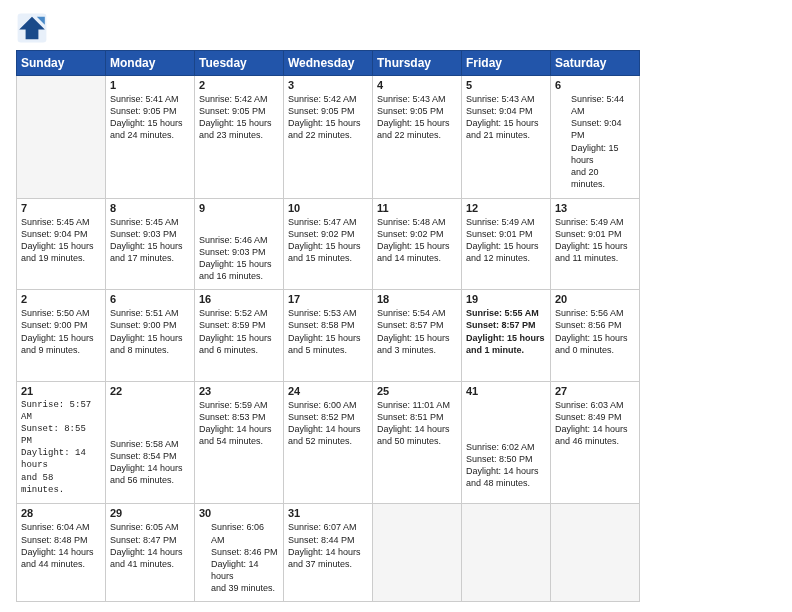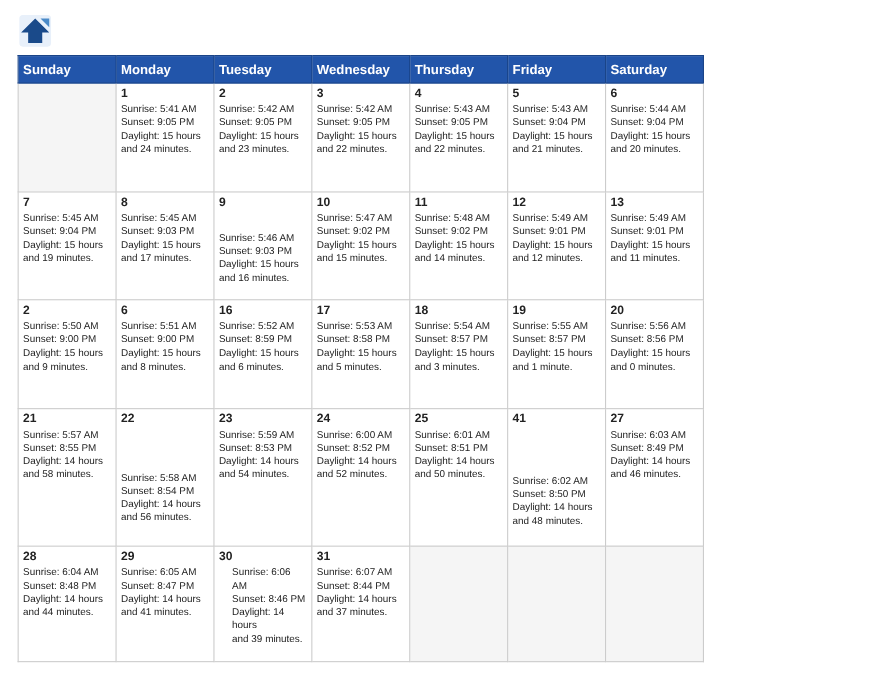--- a/index.html
+++ b/index.html
@@ -152,21 +152,21 @@
           </td>
           <td>
             <span class="day-num">5</span>
             <div class="cell-info" style="white-space: pre-line;">Sunrise: 5:43 AM
 Sunset: 9:04 PM
 Daylight: 15 hours
 and 21 minutes.</div>
           </td>
           <td>
             <span class="day-num">6</span>
-            <div class="cell-info" style="white-space: pre-line;">Sunrise: 5:44 AM
+            <div class="cell-info" style="white-space: pre-line; margin-left: 16px;">Sunrise: 5:44 AM
 Sunset: 9:04 PM
 Daylight: 15 hours
 and 20 minutes.</div>
           </td>
         </tr>
         <tr>
           <td>
             <span class="day-num">7</span>
             <div class="cell-info" style="white-space: pre-line;">Sunrise: 5:45 AM
 Sunset: 9:04 PM
@@ -247,37 +247,37 @@
           </td>
           <td>
             <span class="day-num">18</span>
             <div class="cell-info" style="white-space: pre-line;">Sunrise: 5:54 AM
 Sunset: 8:57 PM
 Daylight: 15 hours
 and 3 minutes.</div>
           </td>
           <td>
             <span class="day-num">19</span>
-            <div class="cell-info" style="white-space: pre-line;">Sunrise: 5:55 AM
+            <div class="cell-info" style="white-space: pre-line; font-weight: bold;">Sunrise: 5:55 AM
 Sunset: 8:57 PM
 Daylight: 15 hours
 and 1 minute.</div>
           </td>
           <td>
             <span class="day-num">20</span>
             <div class="cell-info" style="white-space: pre-line;">Sunrise: 5:56 AM
 Sunset: 8:56 PM
 Daylight: 15 hours
 and 0 minutes.</div>
           </td>
         </tr>
         <tr>
           <td>
             <span class="day-num">21</span>
-            <div class="cell-info" style="white-space: pre-line;">Sunrise: 5:57 AM
+            <div class="cell-info" style="white-space: pre-line; font-family: Liberation Mono, monospace;">Sunrise: 5:57 AM
 Sunset: 8:55 PM
 Daylight: 14 hours
 and 58 minutes.</div>
           </td>
           <td>
             <span class="day-num">22</span>
             <div class="cell-info" style="white-space: pre-line; margin-top: 41px;">Sunrise: 5:58 AM
 Sunset: 8:54 PM
 Daylight: 14 hours
 and 56 minutes.</div>
@@ -291,21 +291,21 @@
           </td>
           <td>
             <span class="day-num">24</span>
             <div class="cell-info" style="white-space: pre-line;">Sunrise: 6:00 AM
 Sunset: 8:52 PM
 Daylight: 14 hours
 and 52 minutes.</div>
           </td>
           <td>
             <span class="day-num">25</span>
-            <div class="cell-info" style="white-space: pre-line;">Sunrise: 6:01 AM
+            <div class="cell-info" style="white-space: pre-line;">Sunrise: 11:01 AM
 Sunset: 8:51 PM
 Daylight: 14 hours
 and 50 minutes.</div>
           </td>
           <td>
             <span class="day-num">41</span>
             <div class="cell-info" style="white-space: pre-line; margin-top: 44px;">Sunrise: 6:02 AM
 Sunset: 8:50 PM
 Daylight: 14 hours
 and 48 minutes.</div>

